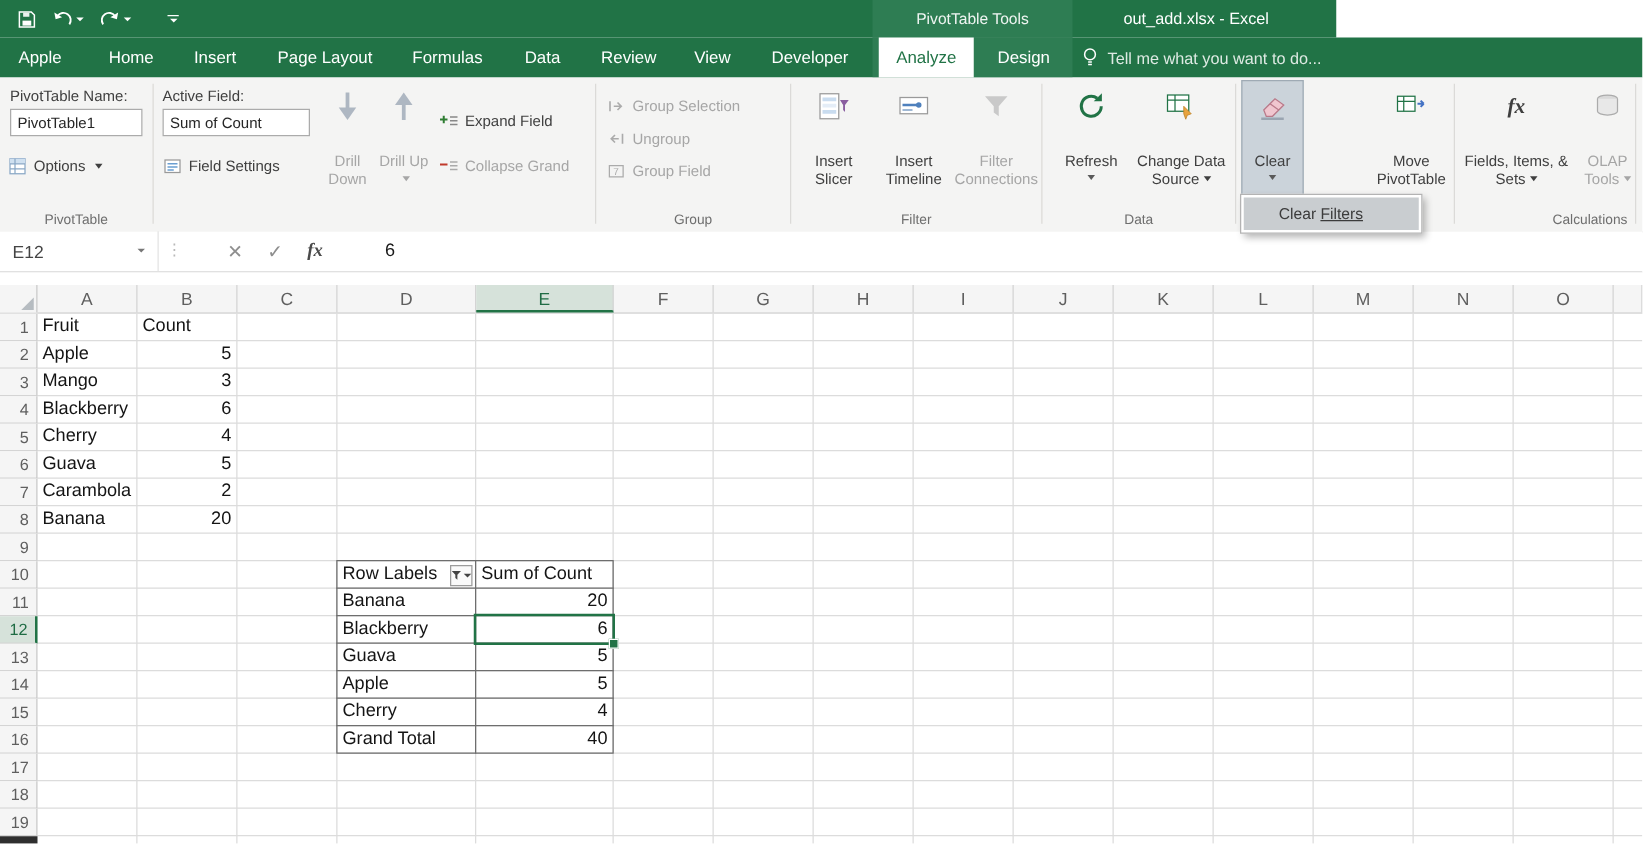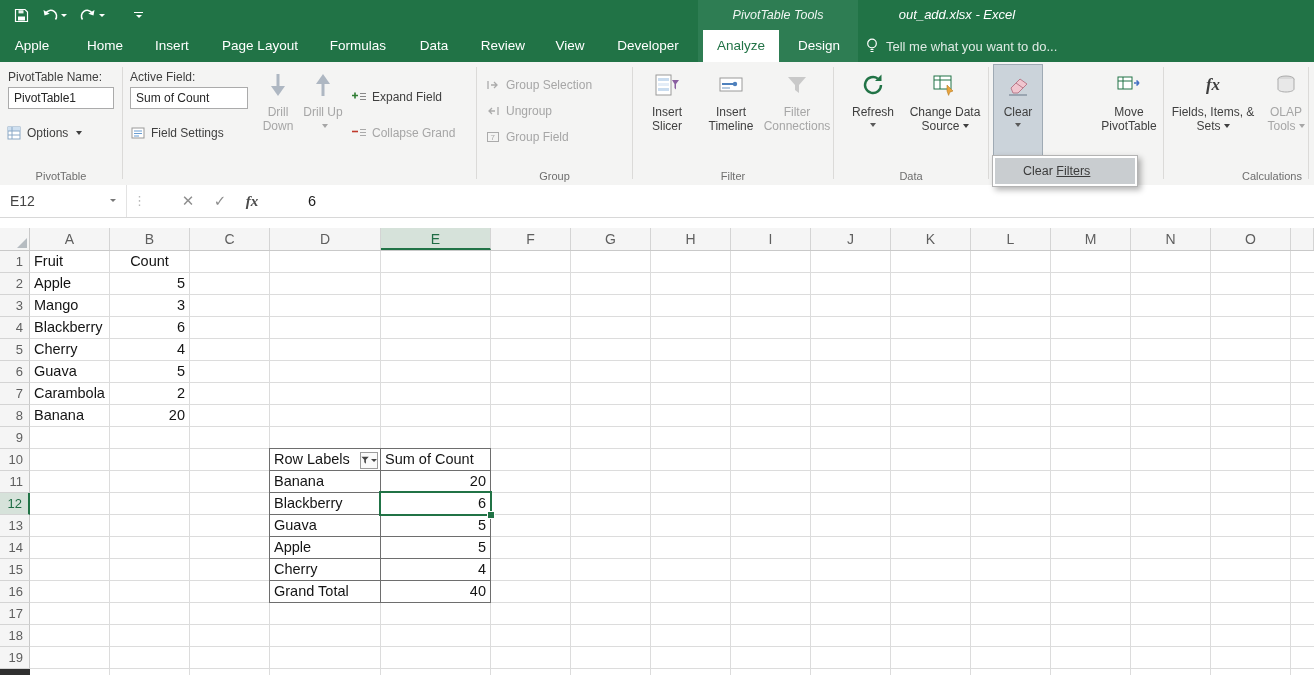--- a/index.html
+++ b/index.html
@@ -1,19 +1,19 @@
 <!DOCTYPE html>
 <html><head>
 <meta charset="utf-8">
 <style>
 html,body{margin:0;padding:0;}
 body{width:1314px;height:675px;overflow:hidden;position:relative;background:#fff;
   font-family:"Liberation Sans","DejaVu Sans",sans-serif;}
 
-#titlebar{position:absolute;left:0;top:0;width:1314px;height:30px;background:#217346;font-style:italic;}
+#titlebar{position:absolute;left:0;top:0;width:1069px;height:30px;background:#217346;}
 #ctx-patch-title{position:absolute;left:698px;top:0;width:160px;height:30px;background:#2e7d53;
   color:rgba(255,255,255,.92);font-size:12.5px;text-align:center;line-height:30px;}
 #doc-title{position:absolute;left:862px;top:0;width:190px;height:30px;color:#fff;font-size:13px;
   text-align:center;line-height:30px;white-space:nowrap;}
 #qat{position:absolute;left:14px;top:0;height:30px;display:flex;align-items:center;gap:13px;color:#fff;}
 .qat-item{display:flex;align-items:center;gap:3px;}
 .caret{display:inline-block;width:0;height:0;border-left:3.5px solid transparent;border-right:3.5px solid transparent;border-top:4px solid currentColor;}
 .caret.sm{border-left-width:3px;border-right-width:3px;border-top-width:3.5px;}
 .flip{transform:scaleX(-1);display:inline-flex;}
 #qat-custom{display:flex;flex-direction:column;align-items:center;gap:2px;margin-left:16px;}
@@ -33,21 +33,21 @@
 .glabel{position:absolute;bottom:3px;left:0;width:100%;text-align:center;font-size:11px;color:#6E6E6E;white-space:nowrap;}
 .rlabel{position:absolute;font-size:12px;color:#3F3F3F;white-space:nowrap;}
 .rinput{position:absolute;height:22px;border:1px solid #ABABAB;background:#fff;font-size:12px;
   font-family:inherit;color:#262626;padding:0 5px;box-sizing:border-box;}
 .sbtn{position:absolute;display:flex;align-items:center;gap:5px;font-size:12px;color:#3F3F3F;
   height:22px;white-space:nowrap;padding:0 3px;}
 .sbtn .ic{display:inline-flex;width:17px;justify-content:center;}
 .bbtn{position:absolute;top:2px;height:96px;display:flex;flex-direction:column;align-items:center;
   font-size:12px;color:#3F3F3F;text-align:center;padding-top:6px;box-sizing:border-box;}
 .bbtn .ic{height:30px;display:flex;align-items:center;justify-content:center;}
-.bbtn .lbl{line-height:14px;margin-top:5px;}
+.bbtn .lbl{line-height:14px;margin-top:22px;}
 .bbtn .bcaret{margin-top:4px;}
 .icaret{display:inline-block;vertical-align:2px;margin-left:3px;width:0;height:0;
   border-left:3.5px solid transparent;border-right:3.5px solid transparent;border-top:4px solid currentColor;}
 .dis{color:#A6A6A6;}
 .pressed{background:#CBD3DA;box-shadow:inset 0 0 0 1px #9FAAB4;}
 
 #formulabar{position:absolute;left:0;top:185px;width:1314px;height:33px;background:#fff;
   border-bottom:1px solid #D8D8D8;box-sizing:border-box;}
 #namebox{position:absolute;left:0;top:0;width:127px;height:32px;border-right:1px solid #E3E3E3;
   font-size:14px;color:#444;line-height:32px;padding-left:10px;box-sizing:border-box;}
@@ -451,21 +451,21 @@
       <div class="hline" style="top: 241px; left: 30px; right: 0px;"></div>
       <div class="hline" style="top: 263px; left: 30px; right: 0px;"></div>
       <div class="hline" style="top: 285px; left: 30px; right: 0px;"></div>
       <div class="hline" style="top: 307px; left: 30px; right: 0px;"></div>
       <div class="hline" style="top: 329px; left: 30px; right: 0px;"></div>
       <div class="hline" style="top: 351px; left: 30px; right: 0px;"></div>
       <div class="hline" style="top: 373px; left: 30px; right: 0px;"></div>
       <div class="hline" style="top: 395px; left: 30px; right: 0px;"></div>
       <div class="hline" style="top: 417px; left: 30px; right: 0px;"></div>
       <div class="cell al" style="left: 30px; top: 0px; width: 79px;">Fruit</div>
-      <div class="cell al" style="left: 110px; top: 0px; width: 79px; text-align: center;">Count</div>
+      <div class="cell al" style="left: 110px; top: 0px; width: 79px;">Count</div>
       <div class="cell al" style="left: 30px; top: 22px; width: 79px;">Apple</div>
       <div class="cell ar" style="left: 110px; top: 22px; width: 79px;">5</div>
       <div class="cell al" style="left: 30px; top: 44px; width: 79px;">Mango</div>
       <div class="cell ar" style="left: 110px; top: 44px; width: 79px;">3</div>
       <div class="cell al" style="left: 30px; top: 66px; width: 79px;">Blackberry</div>
       <div class="cell ar" style="left: 110px; top: 66px; width: 79px;">6</div>
       <div class="cell al" style="left: 30px; top: 88px; width: 79px;">Cherry</div>
       <div class="cell ar" style="left: 110px; top: 88px; width: 79px;">4</div>
       <div class="cell al" style="left: 30px; top: 110px; width: 79px;">Guava</div>
       <div class="cell ar" style="left: 110px; top: 110px; width: 79px;">5</div>

